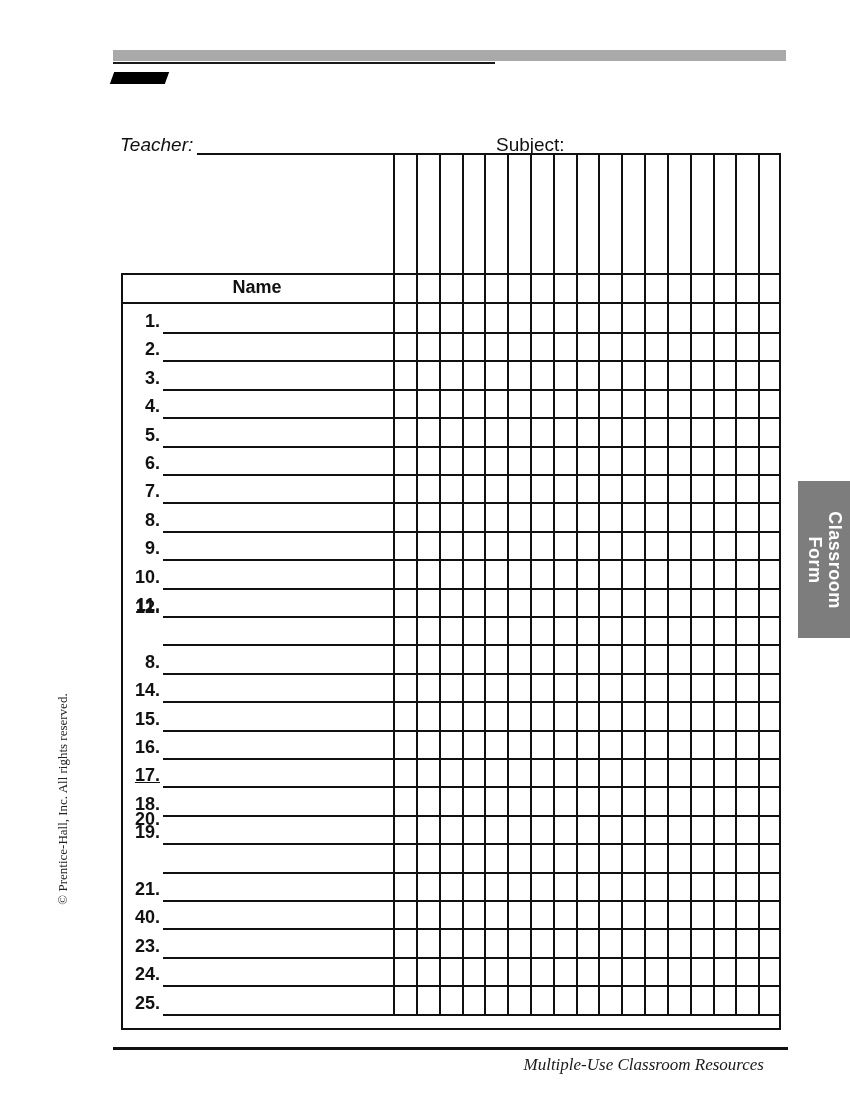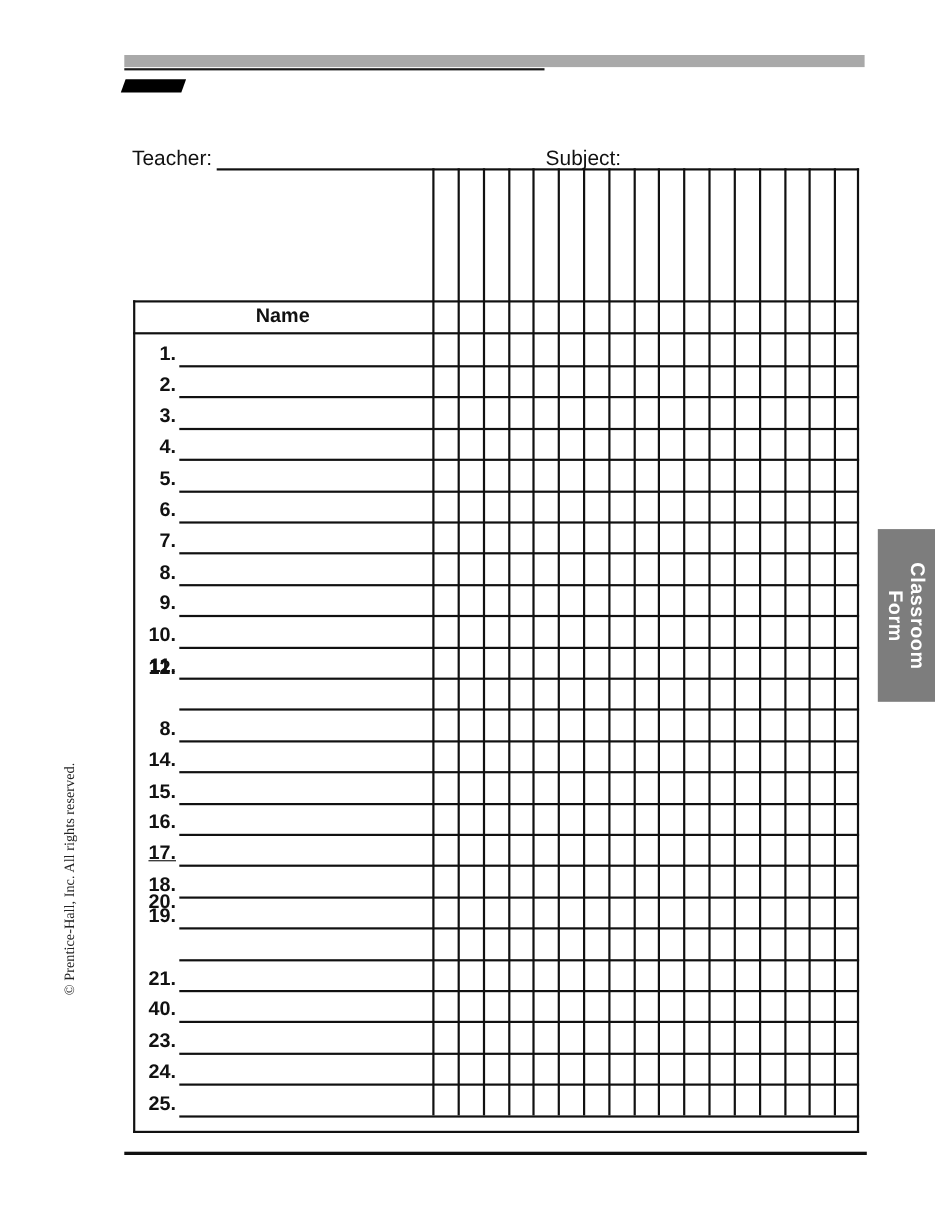--- a/index.html
+++ b/index.html
@@ -23,21 +23,21 @@
   .title-black-bar {
     left: 112px; top: 72px; width: 55px; height: 12px;
     background: #000; transform: skewX(-20deg);
   }
   .page-title {
     left: 171px; top: 64px; margin: 0;
     font-size: 30px; font-weight: bold; font-style: italic;
     letter-spacing: -0.5px; color: #1c1c1c; white-space: nowrap;
   }
   .field-label { top: 134px; font-size: 19px; color: #111; white-space: nowrap; }
-  .teacher-label { left: 120px; }
+  .teacher-label { left: 120px; font-style: italic; }
   .subject-label { left: 496px; }
 
   .header-underline { left: 197px; top: 153px; width: 584px; height: 2px; }
 
   .box-left-border   { left: 121px; top: 273px; width: 2px; height: 757px; }
   .box-right-border  { left: 779px; top: 153px; width: 2px; height: 877px; }
   .box-top-line      { left: 121px; top: 273px; width: 660px; height: 2px; }
   .name-bottom-line  { left: 121px; top: 302px; width: 660px; height: 2px; }
   .box-bottom-border { left: 121px; top: 1028px; width: 660px; height: 2px; }
 
@@ -171,14 +171,15 @@
 
   <div class="abs side-tab"></div>
   <div class="abs side-tab-text">
     <span>Classroom</span>
     <span>Form</span>
   </div>
 
   <div class="abs copyright-text">© Prentice-Hall, Inc. All rights reserved.</div>
 
   <div class="abs fill-line footer-rule"></div>
+  <div class="abs footer-text">Multiple-Use Classroom Resources</div>
 
 </div>
 
 </body></html>

